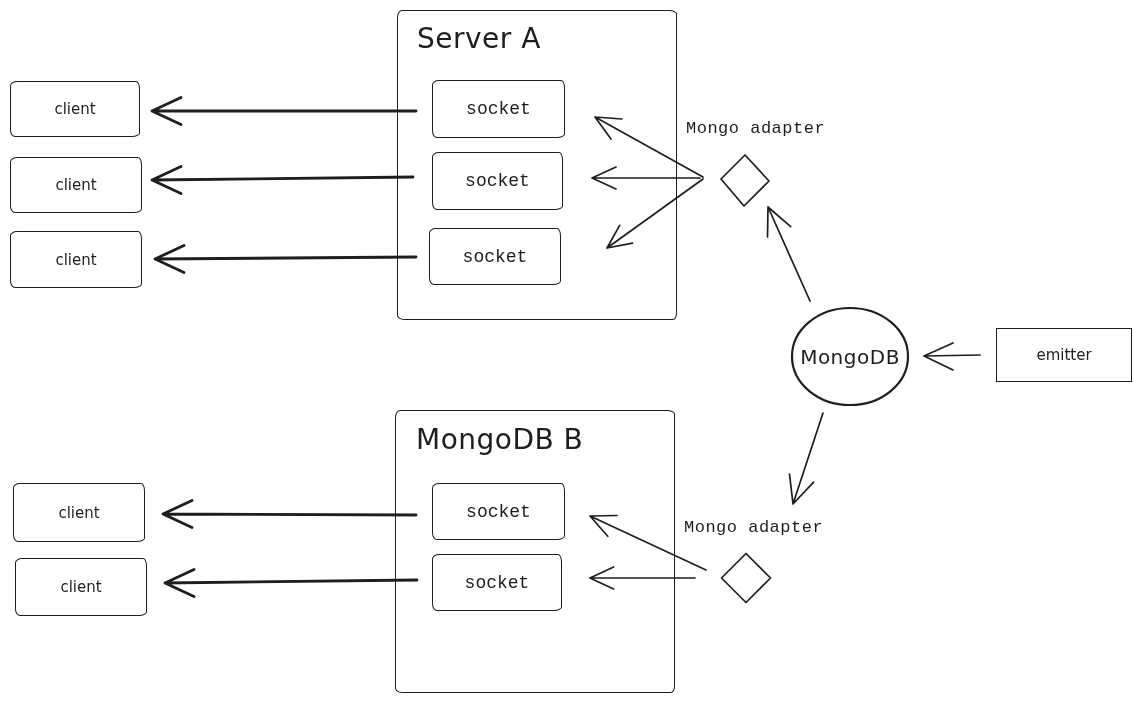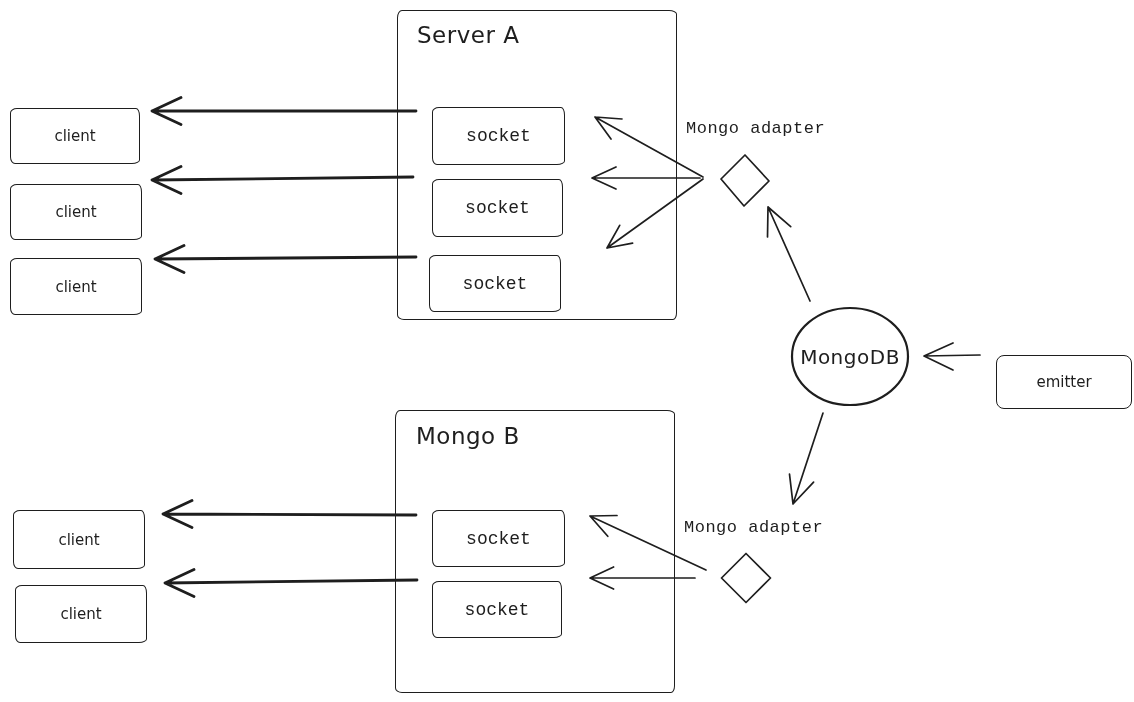--- a/index.html
+++ b/index.html
@@ -22,40 +22,39 @@
 
   
   .box {
     position: absolute;
     border: 1.7px solid #1e1e1e;
     background: #ffffff;
     display: flex;
     align-items: center;
     justify-content: center;
     border-radius: 7px 4px 8px 5px / 5px 8px 4px 7px;
-    margin-top: 27px;
   }
   .container-box {
     position: absolute;
     border: 1.6px solid #1e1e1e;
     background: transparent;
     border-radius: 5px 8px 4px 7px / 8px 4px 7px 5px;
   }
 
   .label {
     position: absolute;
     color: #1e1e1e;
     white-space: nowrap;
     letter-spacing: 0.5px;
   }
 
   .client-text  { font-size: 15px; }
   .socket-text  { font-size: 18px; font-family: Liberation Mono, monospace; }
   .emitter-text { font-size: 15px; }
-  .server-title  { font-size: 23px; }
+  .server-title  { font-size: 28px; }
   .adapter-label { font-size: 17px; font-family: Liberation Mono, monospace; }
   .db-label {
     font-size: 20px;
     text-align: center;
   }
 </style>
 </head>
 <body>
 
 <div class="canvas">
@@ -104,21 +103,21 @@
     <span class="socket-text">socket</span>
   </div>
   <div class="box" style="left:432px; top:152px; width:131px; height:58px;">
     <span class="socket-text">socket</span>
   </div>
   <div class="box" style="left:429px; top:228px; width:132px; height:57px;">
     <span class="socket-text">socket</span>
   </div>
 
   <div class="container-box" style="left:395px; top:410px; width:280px; height:283px;"></div>
-  <div class="label server-title" style="left:416px; top:423px;">Mongo B</div>
+  <div class="label server-title" style="left:416px; top:423px;">MongoDB B</div>
 
   <div class="box" style="left:432px; top:483px; width:133px; height:57px;">
     <span class="socket-text">socket</span>
   </div>
   <div class="box" style="left:432px; top:554px; width:130px; height:57px;">
     <span class="socket-text">socket</span>
   </div>
 
   <div class="box" style="left:10px; top:81px; width:130px; height:56px;">
     <span class="client-text">client</span>
@@ -135,17 +134,17 @@
   </div>
   <div class="box" style="left:15px; top:558px; width:132px; height:58px;">
     <span class="client-text">client</span>
   </div>
 
   <div class="label adapter-label" style="left:686px; top:119px;">Mongo adapter</div>
   <div class="label adapter-label" style="left:684px; top:518px;">Mongo adapter</div>
 
   <div class="label db-label" style="left:793px; top:345px; width:114px;">MongoDB</div>
 
-  <div class="box" style="left:996px; top:328px; width:136px; height:54px; border-radius:8px;">
+  <div class="box" style="left:996px; top:328px; width:136px; height:54px; border-radius:0;">
     <span class="emitter-text">emitter</span>
   </div>
 
 </div>
 
 </body></html>

